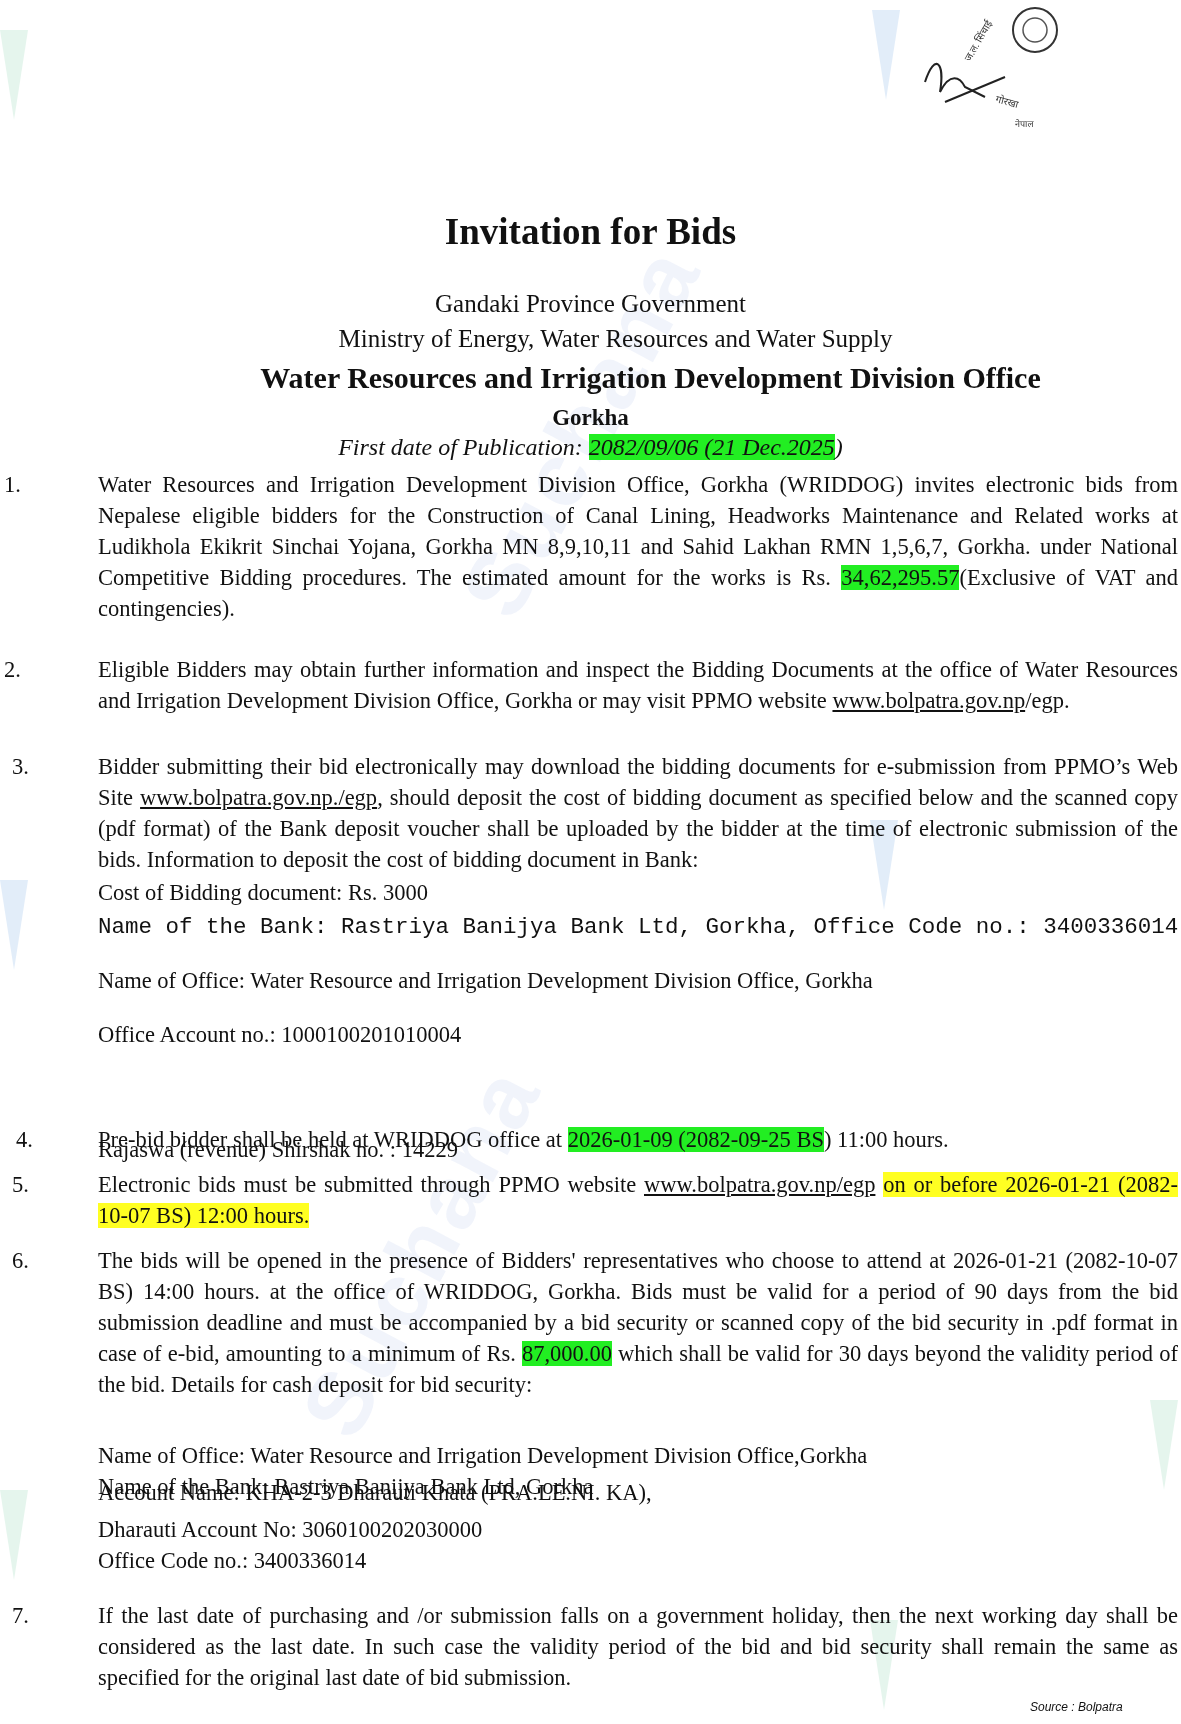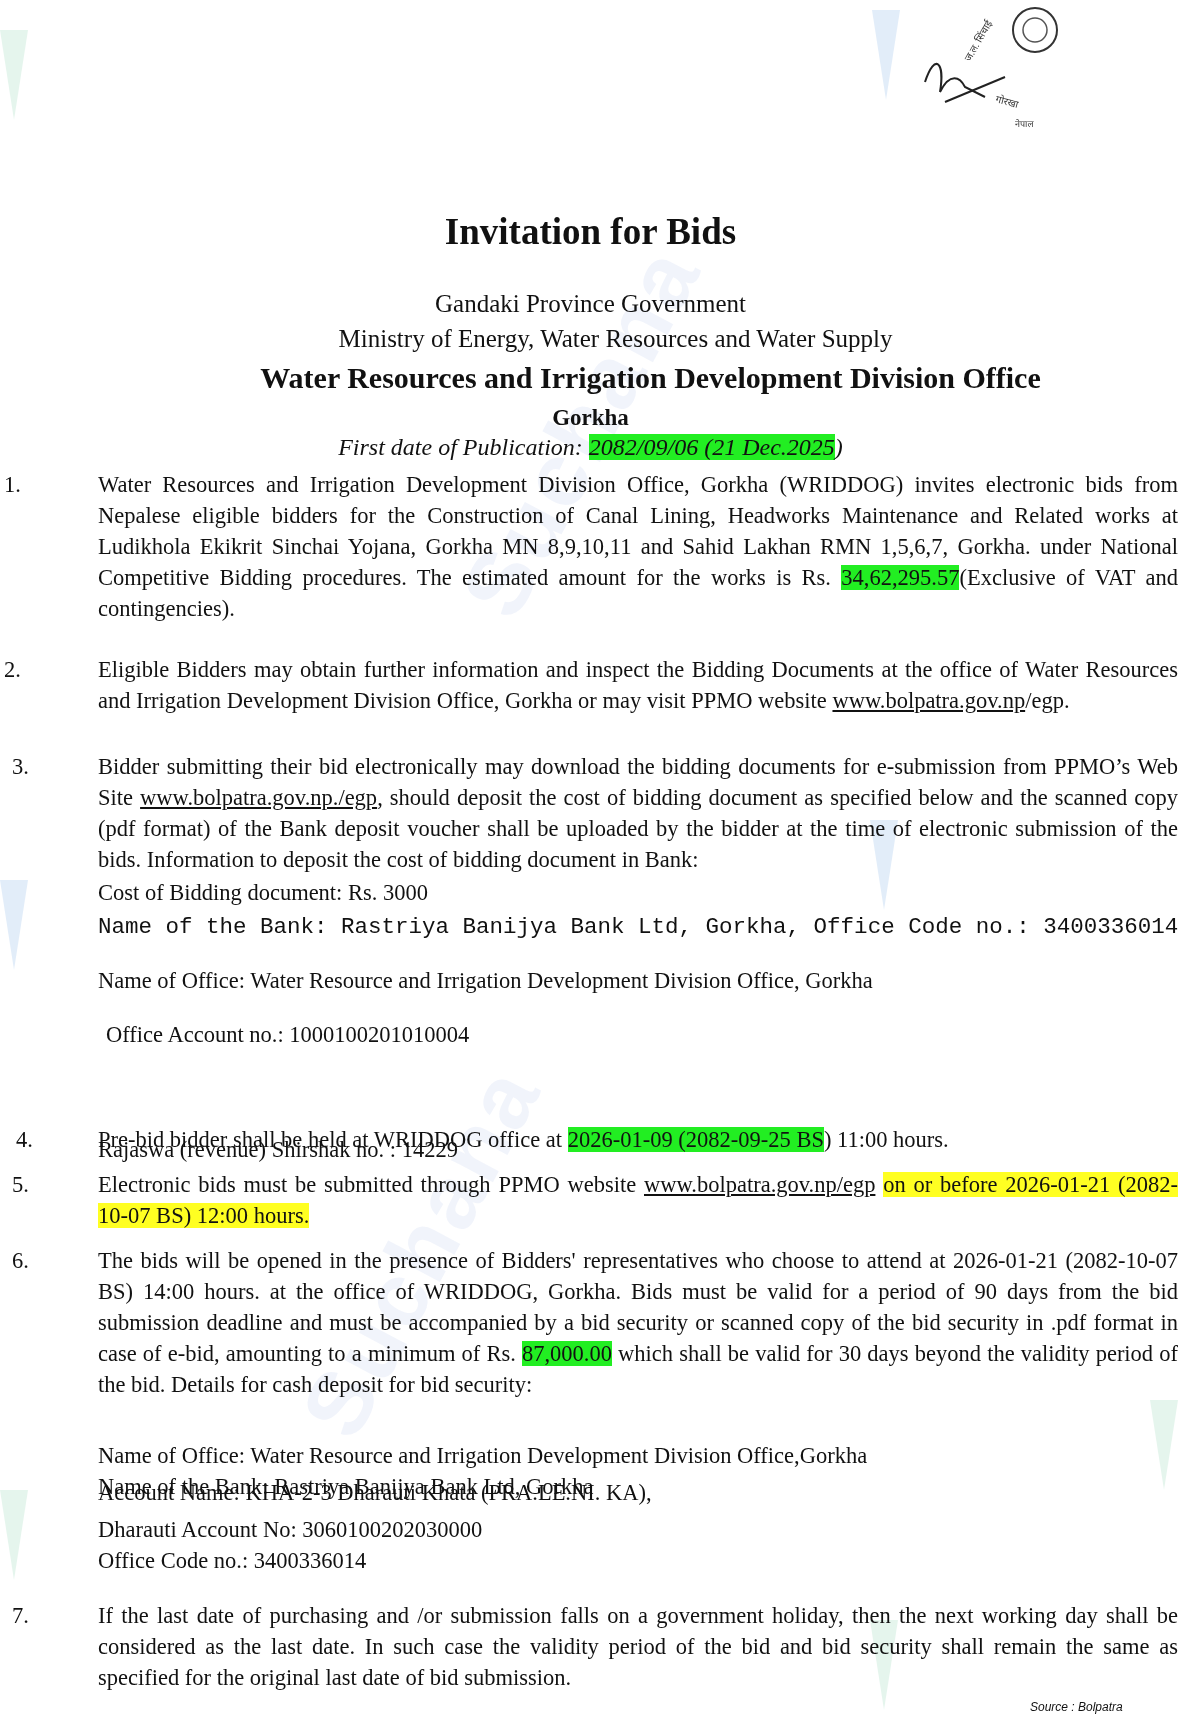--- a/index.html
+++ b/index.html
@@ -79,21 +79,21 @@
 
 <div class="item" style="top:751px;">
   <span class="num" style="left:12px;">3.</span>
   <div class="txt">
     <span>Bidder submitting their bid electronically may download the bidding documents for e-submission from PPMO’s Web Site </span><u>www.bolpatra.gov.np./egp</u><span>, should deposit the cost of bidding document as specified below and the scanned copy (pdf format) of the Bank deposit voucher shall be uploaded by the bidder at the time of electronic submission of the bids. Information to deposit the cost of bidding document in Bank:</span>
   </div>
 </div>
 <div class="line" style="top:880px;">Cost of Bidding document: Rs. 3000</div>
 <div class="line" style="top:914px;font-family:Liberation Mono, monospace;">Name of the Bank: Rastriya Banijya Bank Ltd, Gorkha, Office Code no.: 3400336014</div>
 <div class="line" style="top:968px;">Name of Office: Water Resource and Irrigation Development Division Office, Gorkha</div>
-<div class="line" style="top:1022px;margin-left:8px;">Office Account no.: 1000100201010004</div>
+<div class="line" style="top:1022px;">Office Account no.: 1000100201010004</div>
 <div class="line" style="top:1137px;">Rajaswa (revenue) Shirshak no. : 14229</div>
 
 <div class="item" style="top:1124px;">
   <span class="num" style="left:16px;">4.</span>
   <div class="txt">
     <span>Pre-bid bidder shall be held at WRIDDOG office at </span><span class="hl-g">2026-01-09 (2082-09-25 BS</span><span>) 11:00 hours.</span>
   </div>
 </div>
 
 <div class="item" style="top:1169px;">

